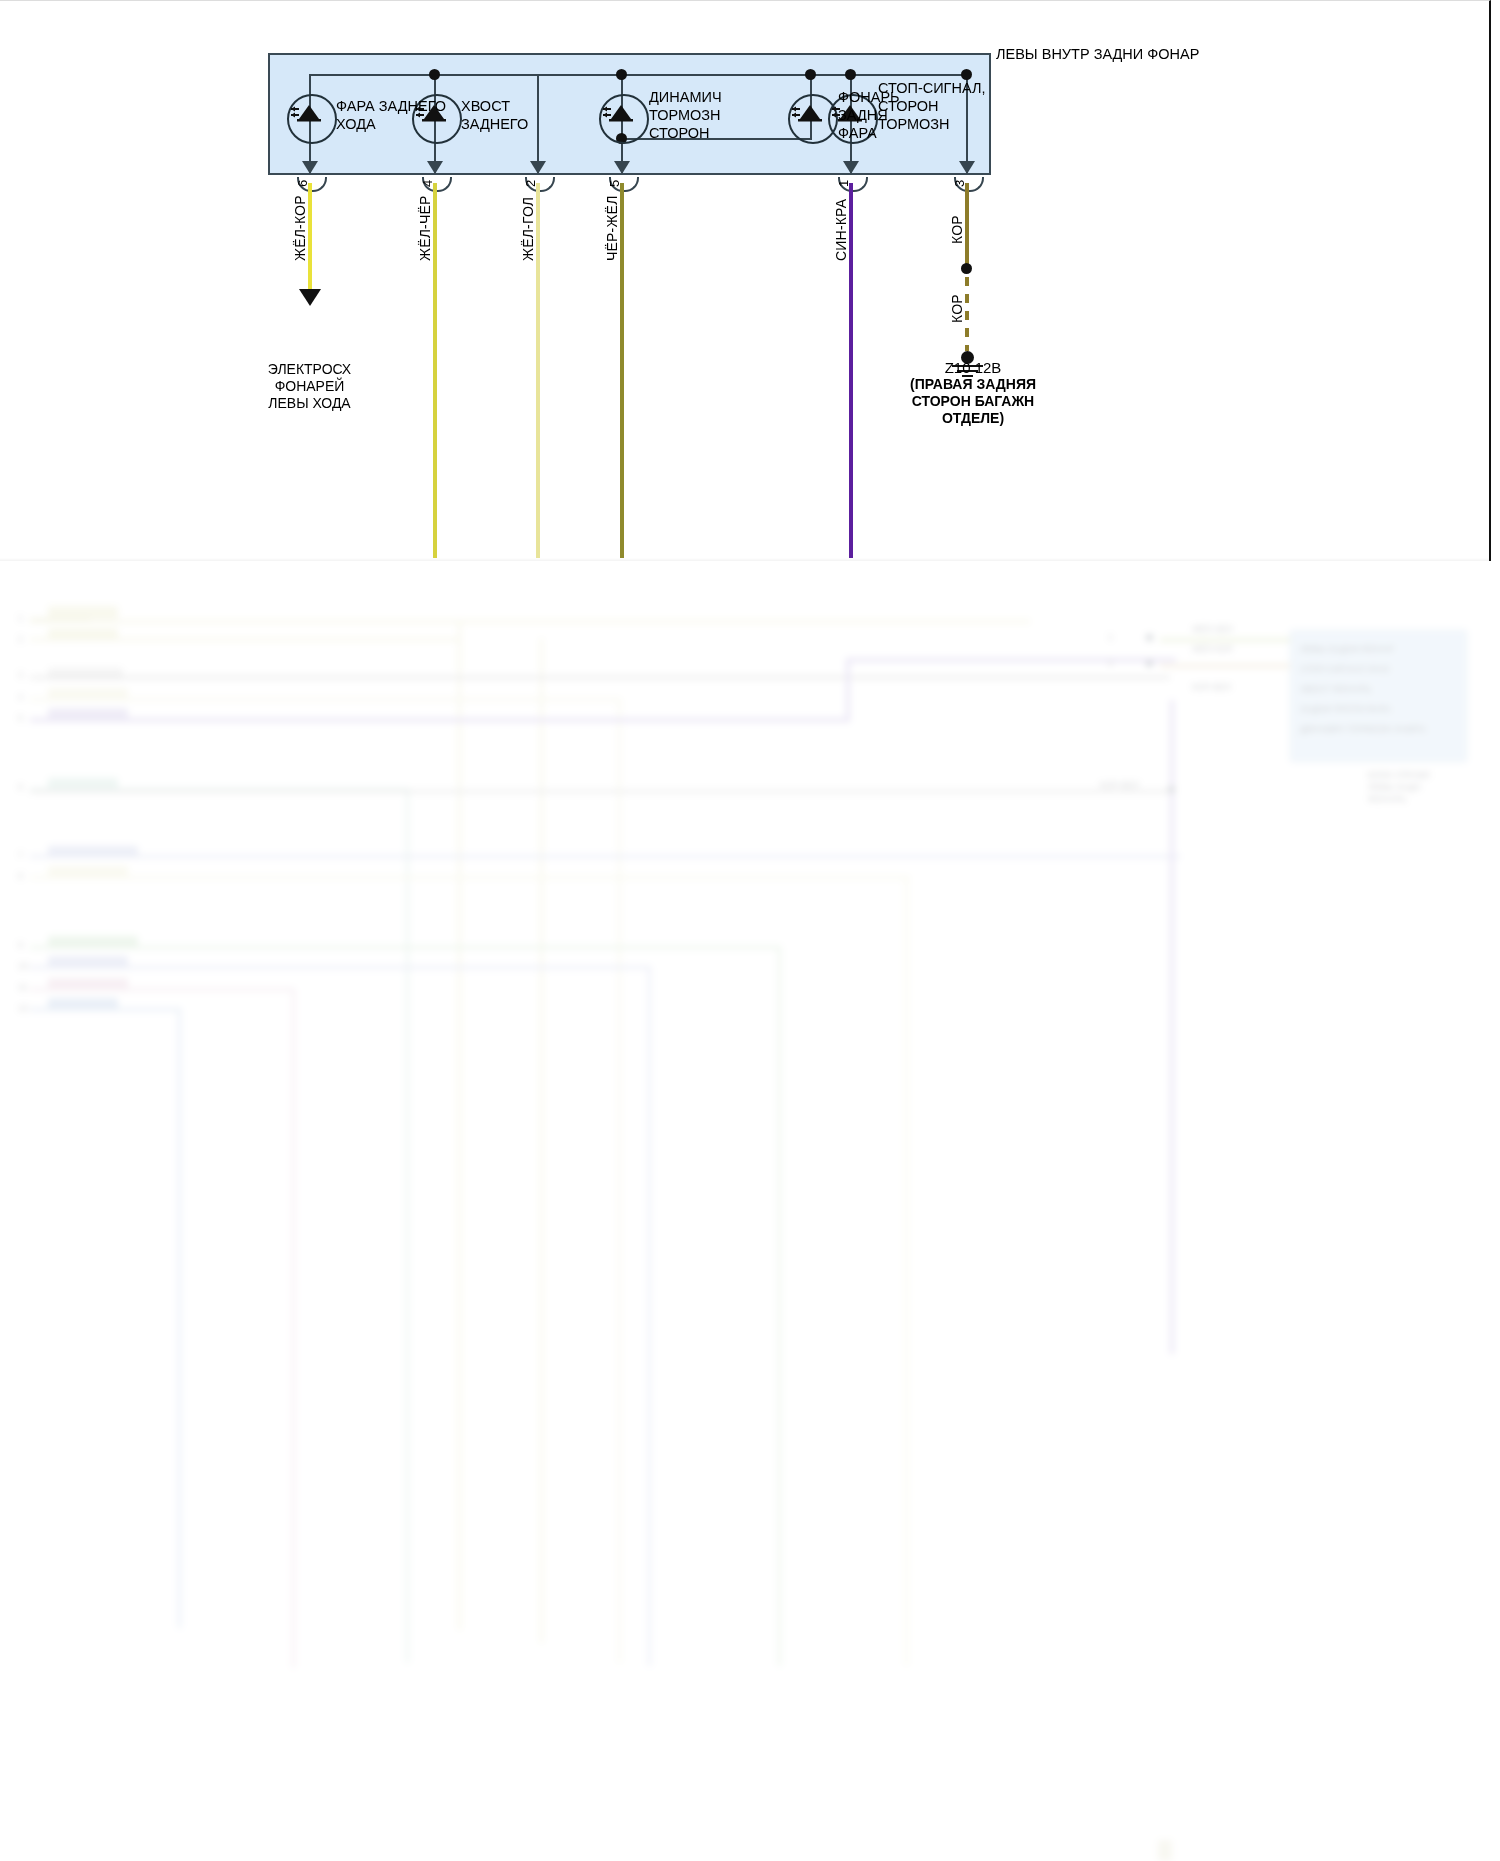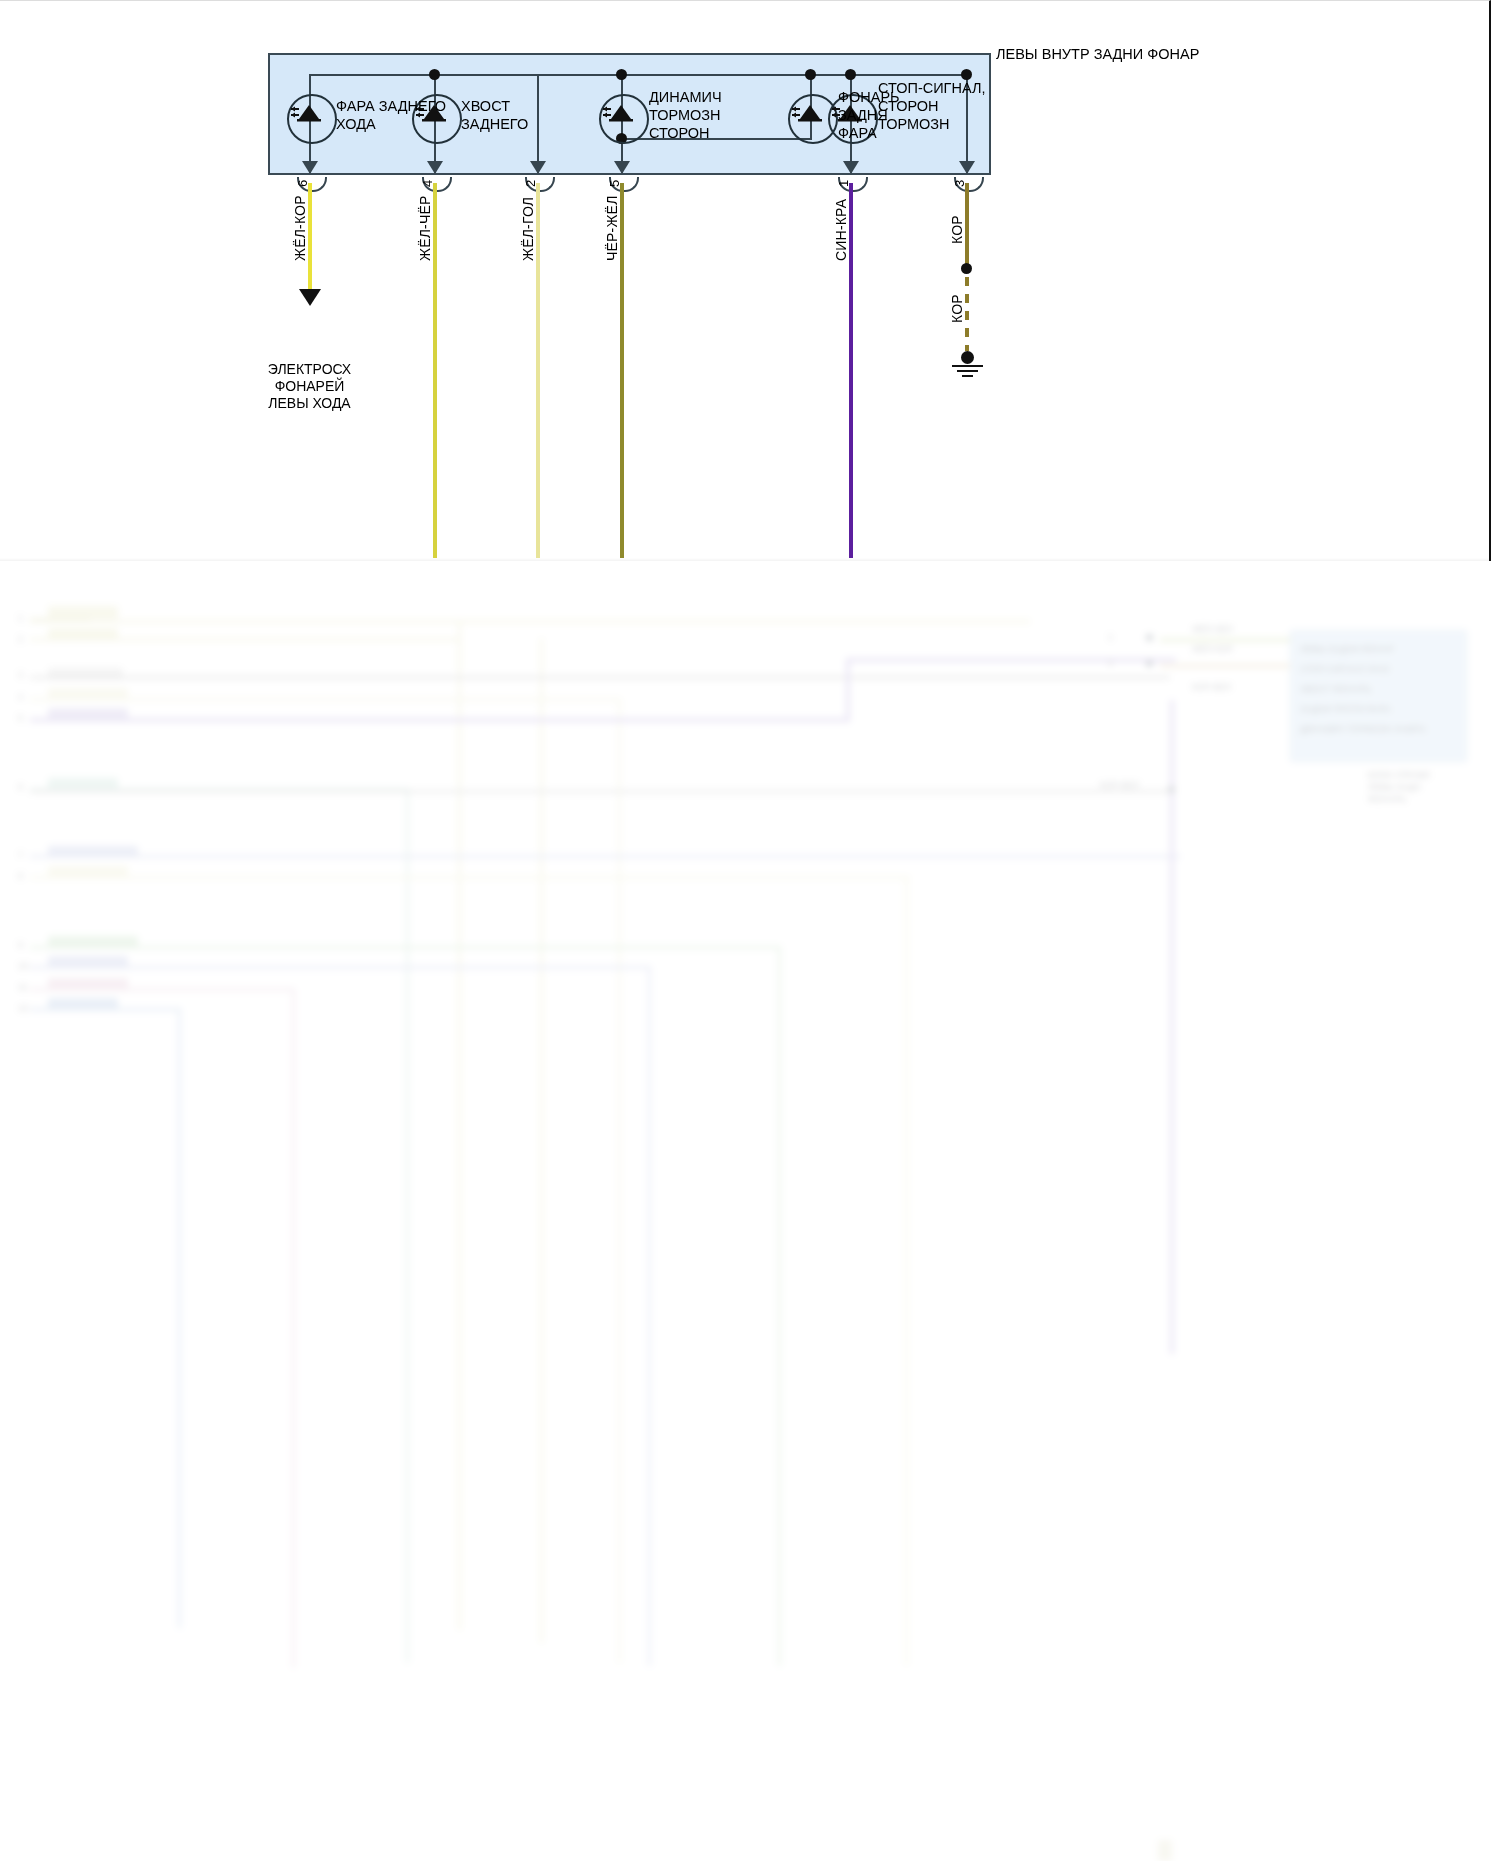--- a/index.html
+++ b/index.html
@@ -279,15 +279,21 @@
     <div class="pinnum" style="left:952px;top:186px;">3</div>
     <div class="wire" style="left:965px;top:182px;height:84px;background:#8d7c2a;"></div>
     <div class="wirename" style="left:949px;top:243px;">КОР</div>
     <div class="jdot" style="left:961px;top:262px;"></div>
     <div style="position:absolute;left:965px;top:276px;width:4px;height:74px;background:repeating-linear-gradient(#8d7c2a 0 9px,transparent 9px 17px);"></div>
     <div class="wirename" style="left:949px;top:322px;">КОР</div>
     <div class="gnd1" style="left:961px;top:350px;"></div>
     <div class="gndbar" style="left:952px;top:364px;width:31px;"></div>
     <div class="gndbar" style="left:957px;top:369px;width:21px;"></div>
     <div class="gndbar" style="left:962px;top:374px;width:11px;"></div>
+    <div class="note" style="left:858px;top:358px;width:230px;">
+      <div style="font-size:15px;">Z10 12B</div>
+      <div style="font-weight:bold;">(ПРАВАЯ ЗАДНЯЯ</div>
+      <div style="font-weight:bold;">СТОРОН БАГАЖН</div>
+      <div style="font-weight:bold;">ОТДЕЛЕ)</div>
+    </div>
 
   </div>
 </div>
 
 </body></html>

